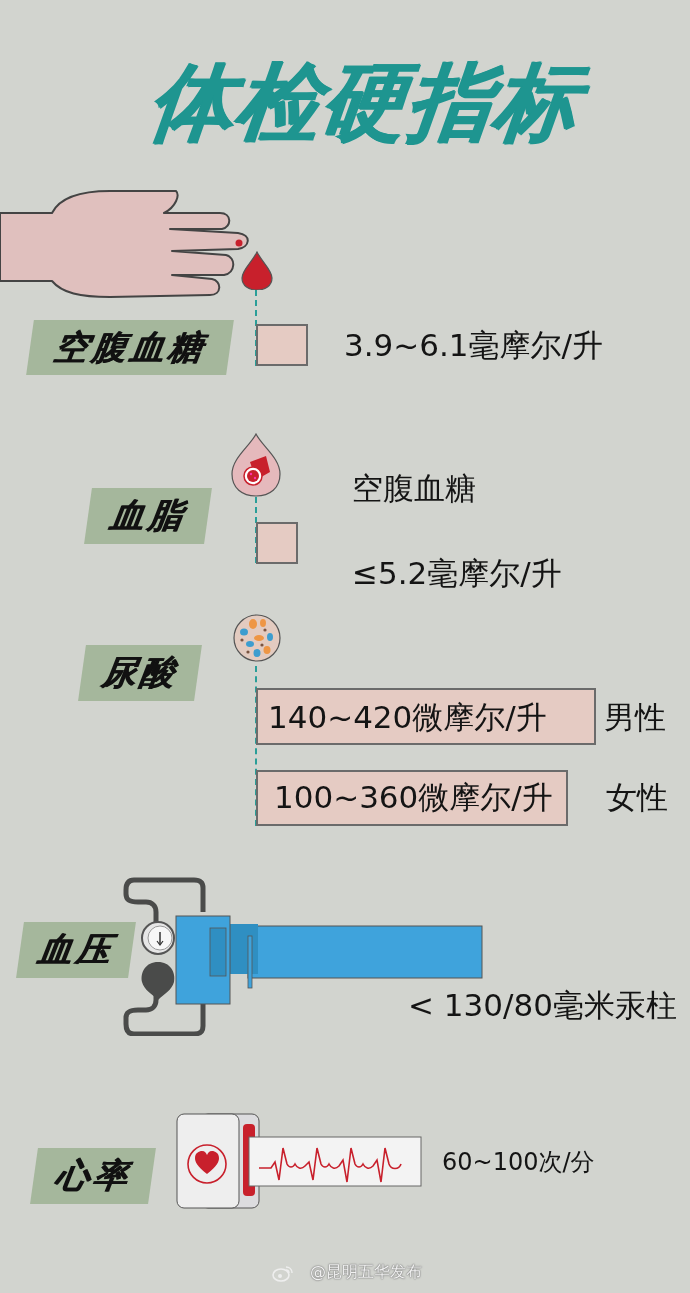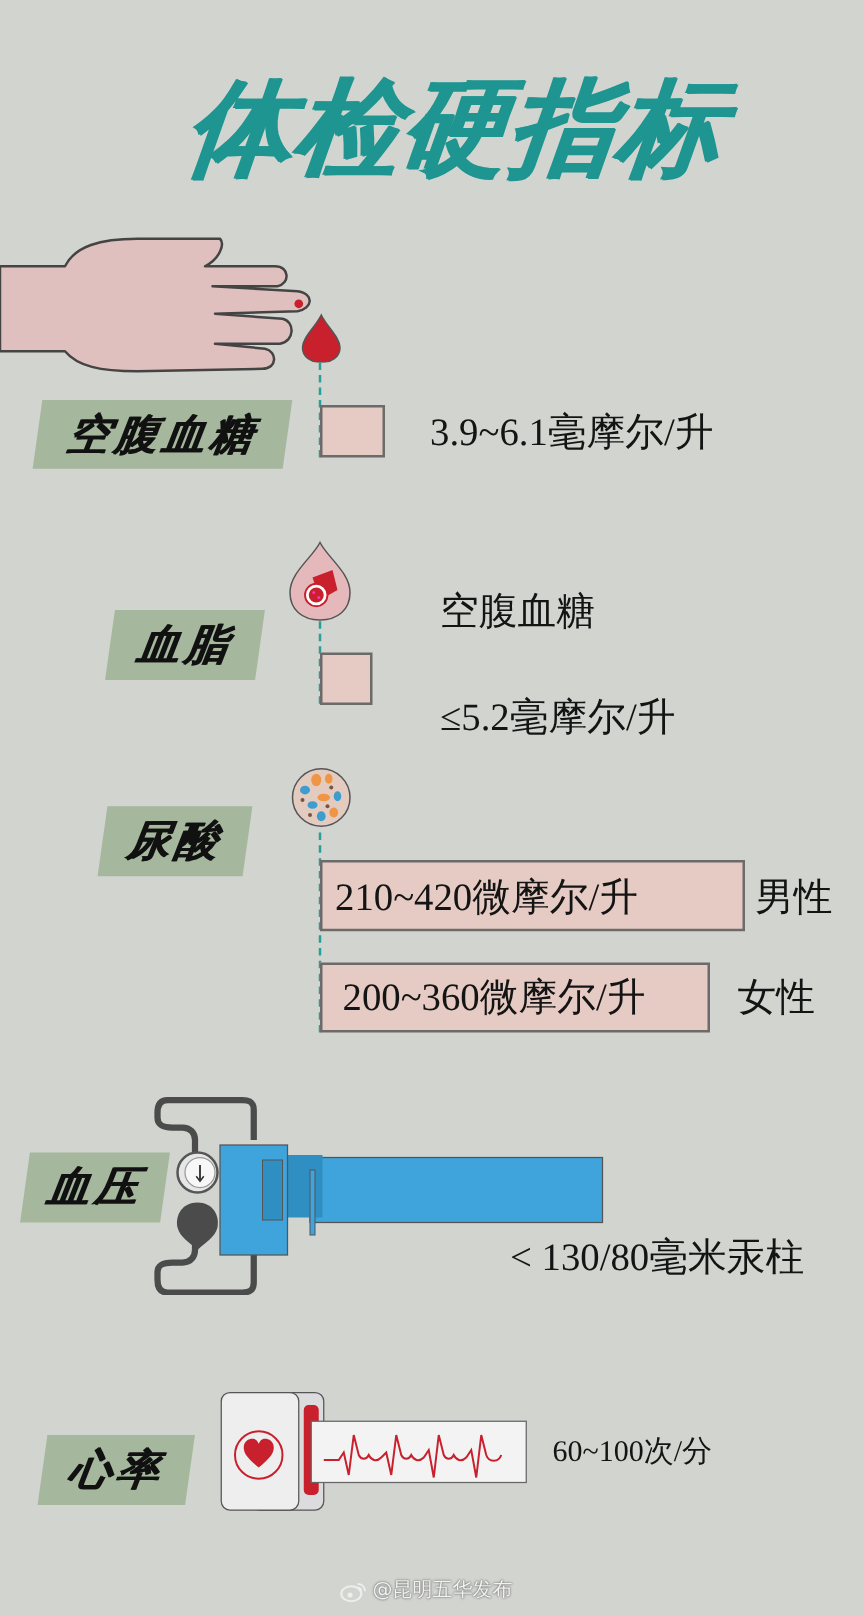--- a/index.html
+++ b/index.html
@@ -26,25 +26,25 @@
     font-size: 34px; font-weight: bold; font-style: italic; color: #111;
     transform: skewX(0deg); letter-spacing: 4px;
     text-shadow: 1px 0 0 #111;
   }
   .pinkbox {
     background: #e5cbc3; border: 2px solid #6b6b6b; box-sizing: border-box;
   }
   .dash {
     width: 0; border-left: 2px dashed #2a9e98;
   }
-  .txt { font-size: 31px; white-space: nowrap; line-height: 1; font-family: Liberation Serif, serif; }
+  .txt { font-size: 31px; white-space: nowrap; line-height: 1; }
   .watermark {
     left: 272px; top: 1262px; font-size: 16px; color: #f2f2f2;
     text-shadow: 0 0 2px #777, 0 0 1px #555;
-    display: flex; align-items: center; gap: 4px;
+    display: flex; align-items: center; gap: 16px;
   }
 </style>
 </head>
 <body>
 
 <div class="abs title">体检硬指标</div>
 
 <svg class="abs" style="left:0;top:183px" width="250" height="120" viewBox="0 0 250 120">
   <path d="M0 30 L52 30 C60 14 80 8 110 8 L176 8 C180 12 176 24 164 30 L220 30 C232 30 232 44 222 46 L170 46
            L238 50 C252 52 250 64 238 66 L172 68 L226 72 C236 74 236 90 224 92 L172 92 L212 96 C222 98 222 112 210 112 L110 114
@@ -90,25 +90,25 @@
   <circle cx="10" cy="28" r="1.6" fill="#7a5440"></circle>
     <circle cx="33" cy="18" r="1.6" fill="#7a5440"></circle>
   <circle cx="16" cy="40" r="1.6" fill="#7a5440"></circle>
     <circle cx="30" cy="33" r="1.6" fill="#7a5440"></circle>
 </svg>
 <div class="abs dash" style="left:255px;top:666px;height:160px"></div>
 <div class="abs tag" style="left:82px;top:645px;width:116px;height:56px">
   <span>尿酸</span>
 </div>
 <div class="abs pinkbox" style="left:256px;top:688px;width:340px;height:57px"></div>
-<div class="abs txt" style="left:268px;top:702px">210~420微摩尔/升</div>
+<div class="abs txt" style="left:268px;top:702px">140~420微摩尔/升</div>
 <div class="abs txt" style="left:604px;top:702px">男性</div>
 <div class="abs pinkbox" style="left:256px;top:770px;width:312px;height:56px"></div>
-<div class="abs txt" style="left:274px;top:782px">200~360微摩尔/升</div>
-<div class="abs txt" style="left:590px;top:782px">女性</div>
+<div class="abs txt" style="left:274px;top:782px">100~360微摩尔/升</div>
+<div class="abs txt" style="left:606px;top:782px">女性</div>
 
 <div class="abs tag" style="left:20px;top:922px;width:112px;height:56px">
   <span>血压</span>
 </div>
 <svg class="abs" style="left:120px;top:876px" width="370" height="160" viewBox="0 0 370 160">
 
   <path d="M83 36 L83 12 C83 6 80 4 74 4 L14 4 C8 4 6 8 6 14 L6 18 C6 24 10 26 18 26 L26 26 C32 26 36 30 36 36 L36 46" fill="none" stroke="#4a4b4a" stroke-width="5"></path>
   <path d="M83 125 L83 150 C83 156 80 158 74 158 L14 158 C8 158 6 154 6 148 L6 142 C6 136 10 134 18 134 L26 134 C32 134 36 130 36 124 L36 118" fill="none" stroke="#4a4b4a" stroke-width="5"></path>
 
   <circle cx="38" cy="62" r="16" fill="#e6e6e6" stroke="#555" stroke-width="2"></circle>

